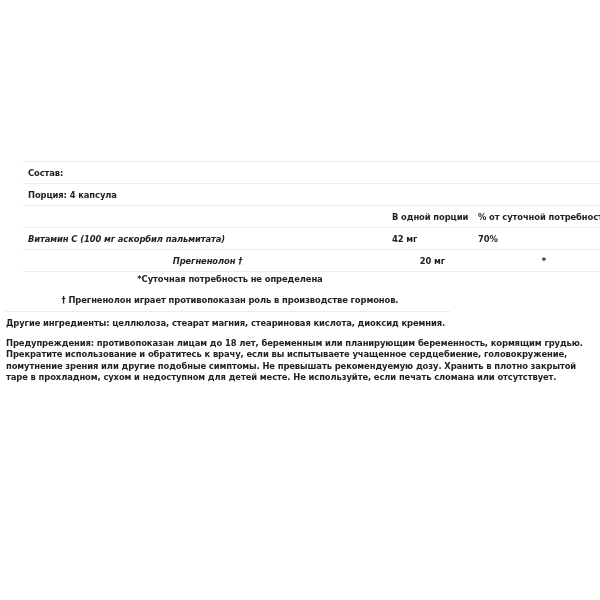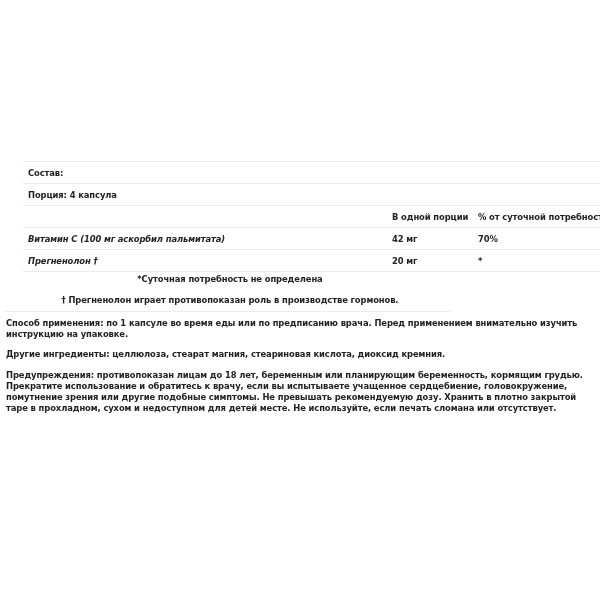--- a/index.html
+++ b/index.html
@@ -27,20 +27,21 @@
     }
     .supplement-table td {
       padding: 0 0 0 5px;
       height: 21px;
       vertical-align: middle;
       border-top: 1px solid #ececec;
       white-space: nowrap;
     }
     .supplement-table tr.last td {
       border-bottom: 1px solid #ececec;
+      text-align: center;
     }
     .col1 { width: 359px; font-style: italic; }
     .col2 { width: 81px; }
     .col3 { }
     .footnotes {
       position: absolute;
       left: 5px;
       top: 269px;
       width: 445px;
       border-bottom: 1px solid #ececec;
@@ -97,16 +98,15 @@
     </tr>
   </tbody>
 </table>
 
 <div class="footnotes">
   <div class="footnote">*Суточная потребность не определена</div>
   <div class="footnote">† Прегненолон играет противопоказан роль в производстве гормонов.</div>
 </div>
 
 <div class="paragraphs">
-  <p>Способ применения: по 1 капсуле во время еды или по предписанию врача. Перед применением внимательно изучить инструкцию на упаковке.</p>
   <p>Другие ингредиенты: целлюлоза, стеарат магния, стеариновая кислота, диоксид кремния.</p>
   <p>Предупреждения: противопоказан лицам до 18 лет, беременным или планирующим беременность, кормящим грудью. Прекратите использование и обратитесь к врачу, если вы испытываете учащенное сердцебиение, головокружение, помутнение зрения или другие подобные симптомы. Не превышать рекомендуемую дозу. Хранить в плотно закрытой таре в прохладном, сухом и недоступном для детей месте. Не используйте, если печать сломана или отсутствует.</p>
 </div>
 
 </body></html>

